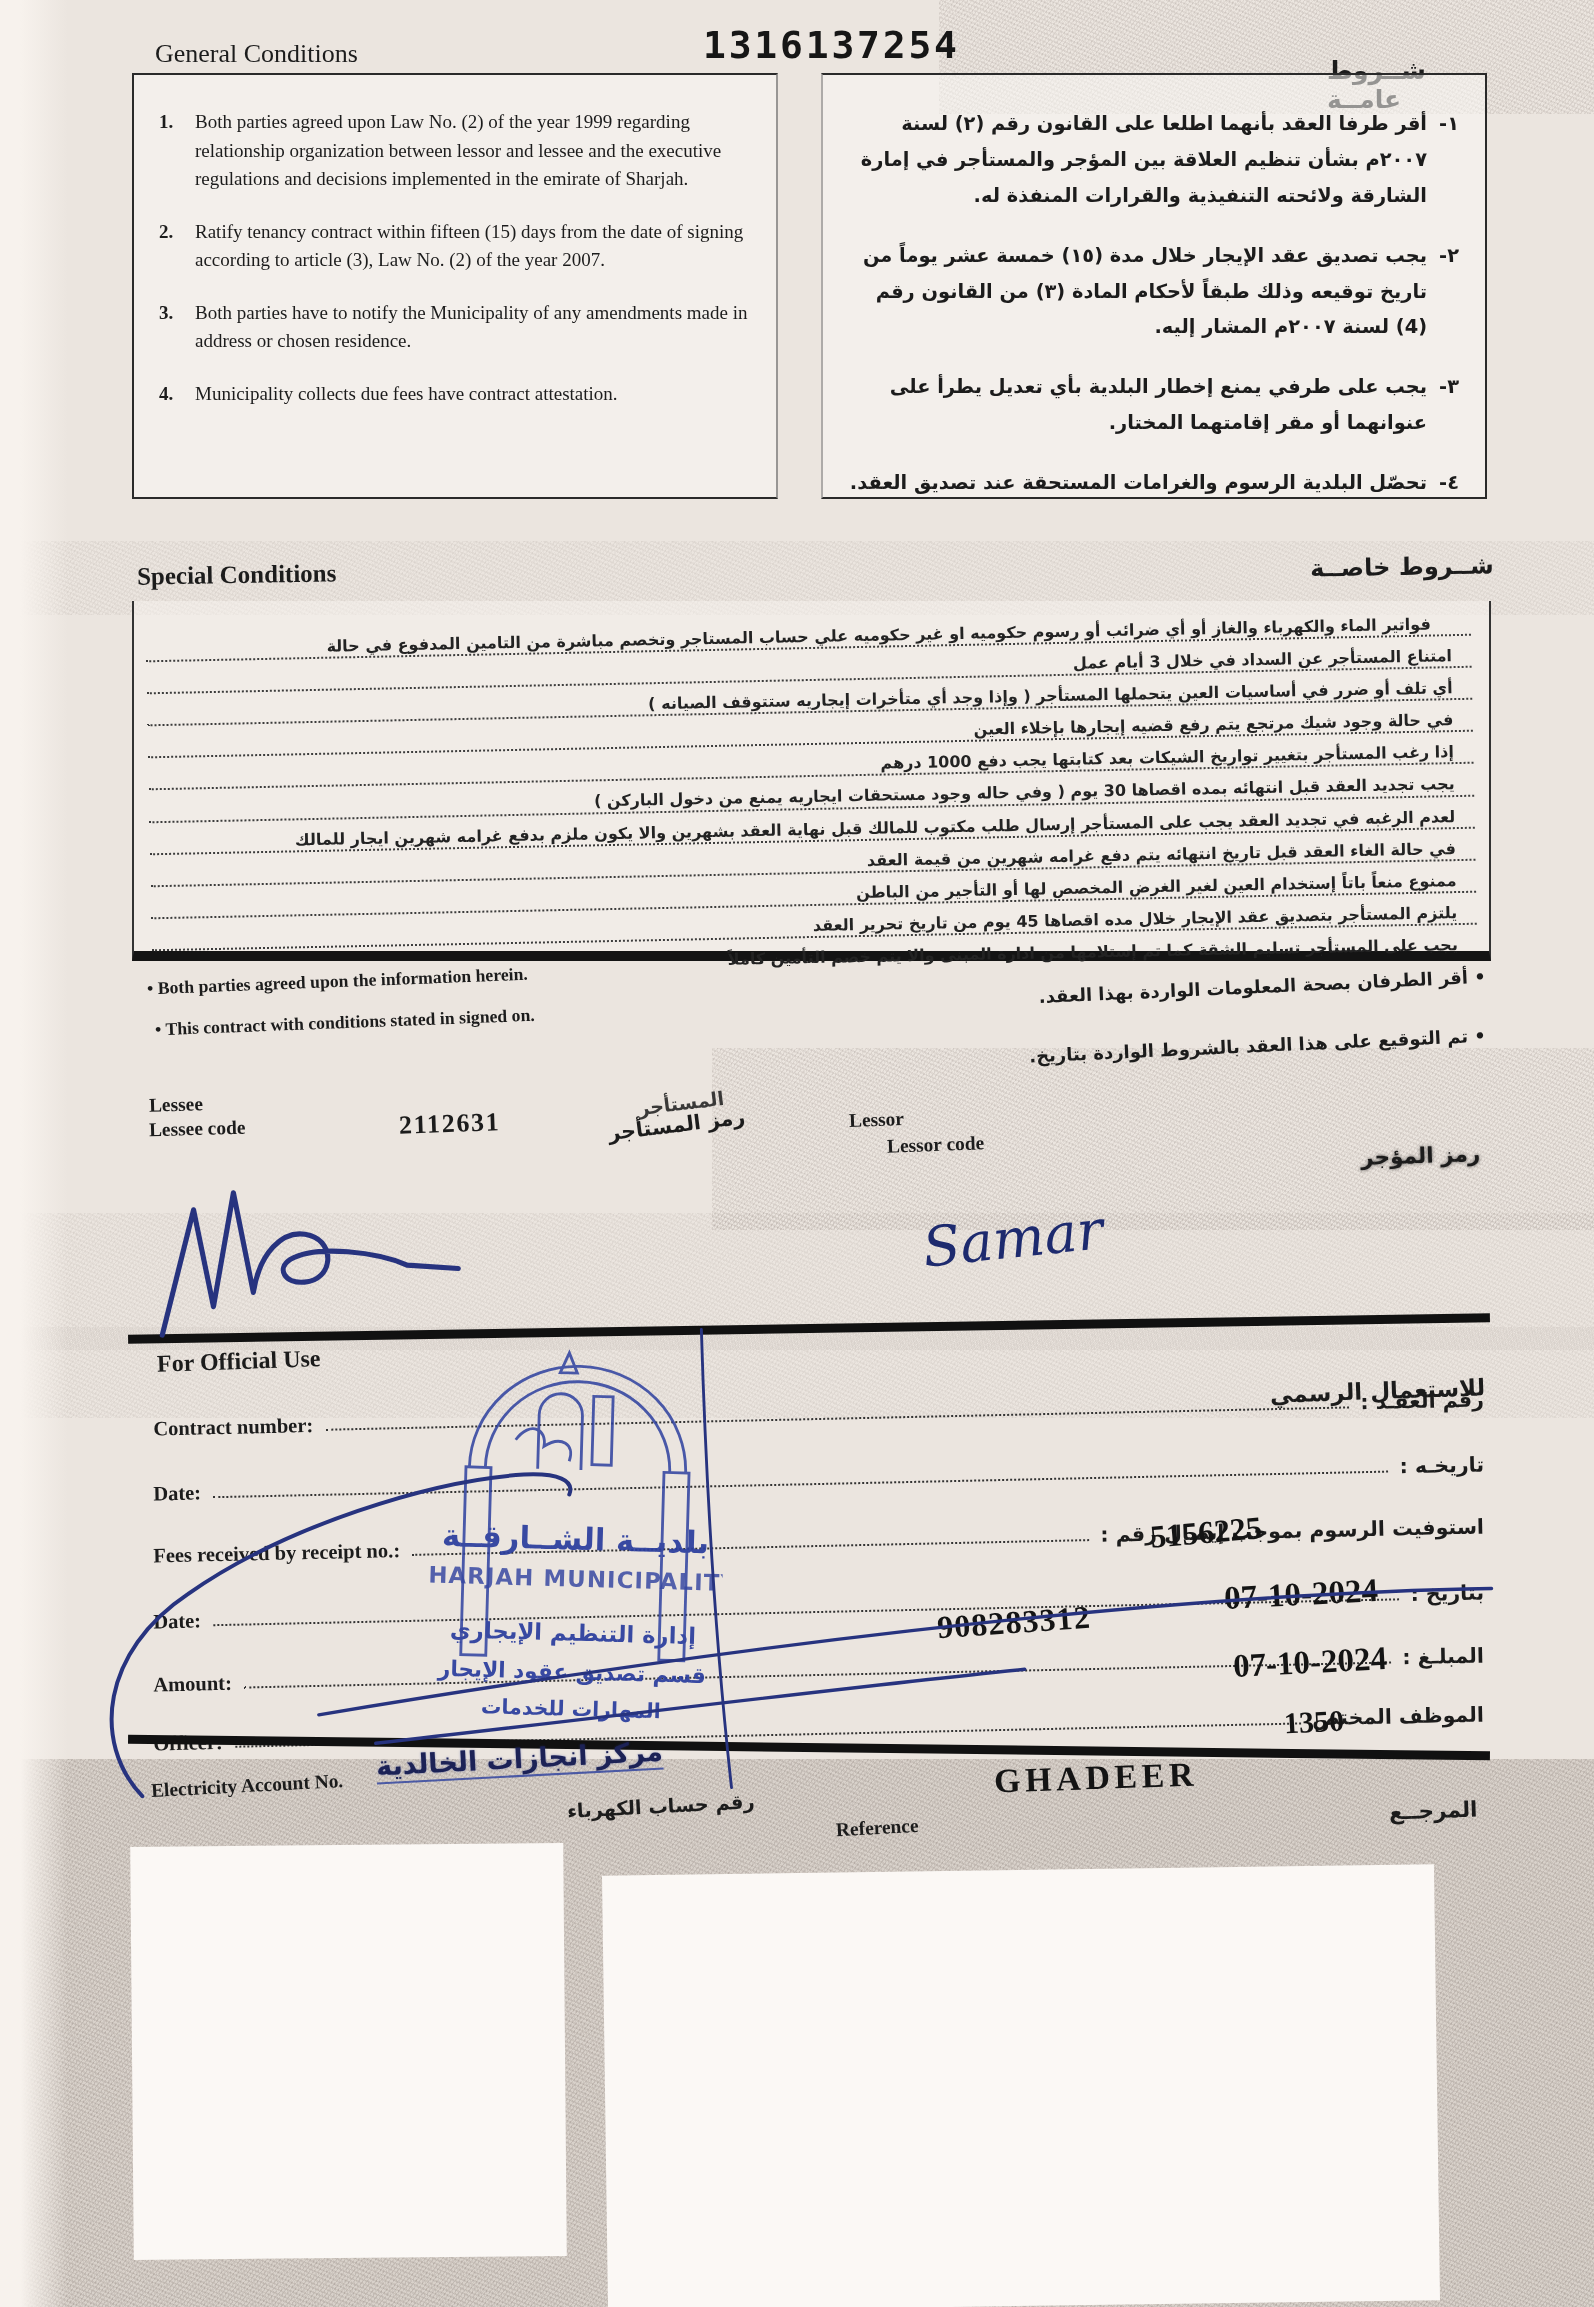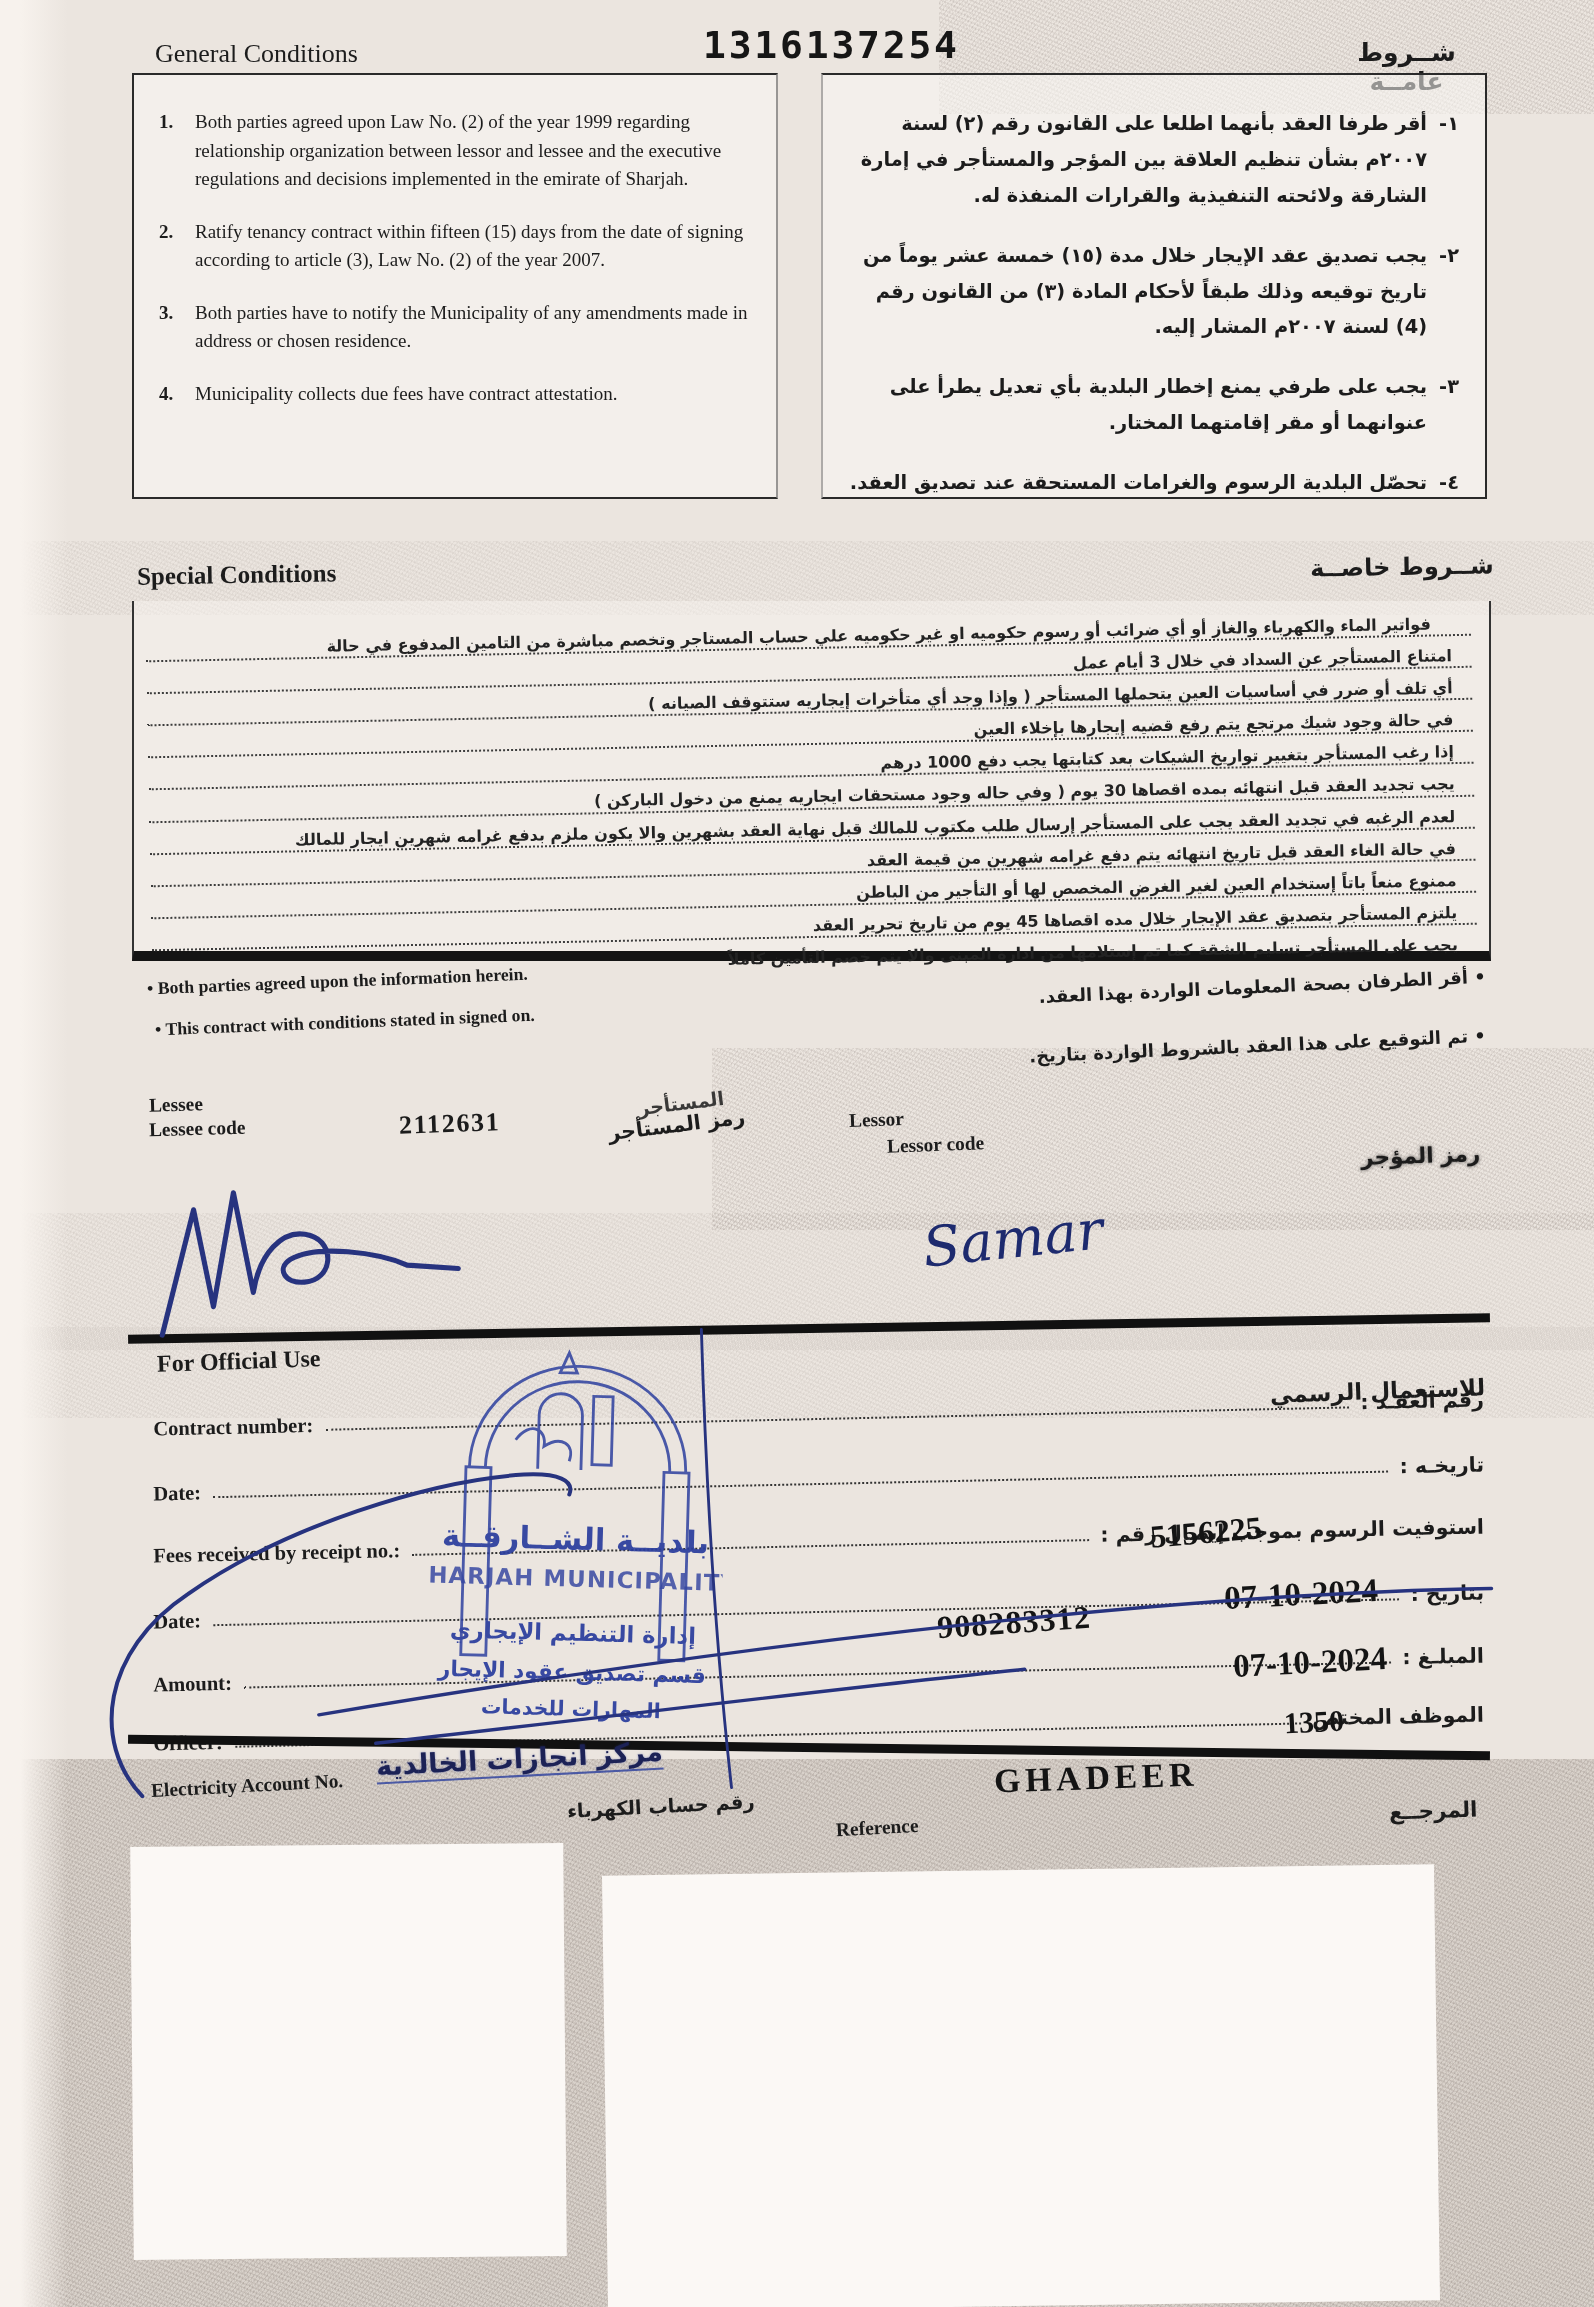--- a/index.html
+++ b/index.html
@@ -66,21 +66,21 @@
   <div class="grain g-med abs" style="left:939px;top:0;width:655px;height:114px;"></div>
   <div class="grain g-soft abs" style="left:0;top:541px;width:1594px;height:74px;"></div>
   <div class="grain g-med abs" style="left:712px;top:1048px;width:883px;height:182px;"></div>
   <div class="grain g-soft abs" style="left:0;top:1213px;width:1594px;height:137px;"></div>
   <div class="grain g-soft abs" style="left:0;top:1327px;width:1594px;height:91px;"></div>
   <div class="grain g-hard abs" style="left:0;top:1759px;width:1594px;height:548px;"></div>
   <div class="edge-left"></div>
 
   <div class="abs doc-number" style="left:703px;top:23px;">1316137254</div>
   <div class="abs en h-en" style="left:139px;top:39px;">General Conditions</div>
-  <div class="abs ar h-ar" style="left:1327px;top:38px;width:159px;text-align:center;">شــروط عامــة</div>
+  <div class="abs ar h-ar" style="left:1327px;top:56px;width:159px;text-align:left;">شــروط عامــة</div>
 
   <div class="gc-box en-side" style="left:132px;top:73px;width:642px;height:422px;">
     <div class="gc-en-list">
       <div class="gc-item">
         <span class="num">1.</span>
         <span>Both parties agreed upon Law No. (2) of the year 1999 regarding relationship organization between lessor and lessee and the executive regulations and decisions implemented in the emirate of Sharjah.</span>
       </div>
       <div class="gc-item">
         <span class="num">2.</span>
         <span>Ratify tenancy contract within fifteen (15) days from the date of signing according to article (3), Law No. (2) of the year 2007.</span>

